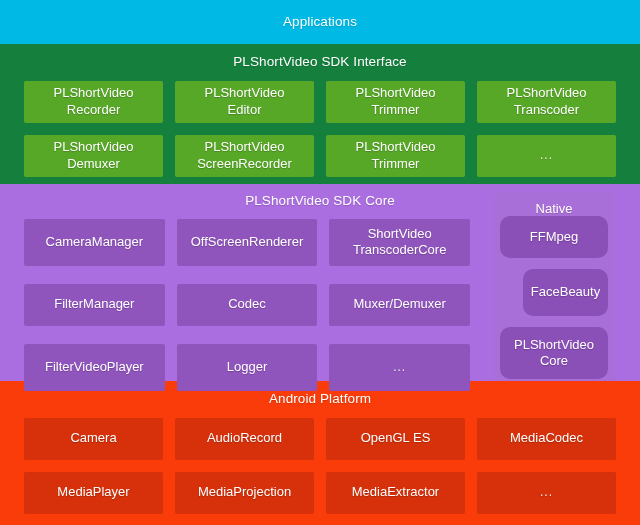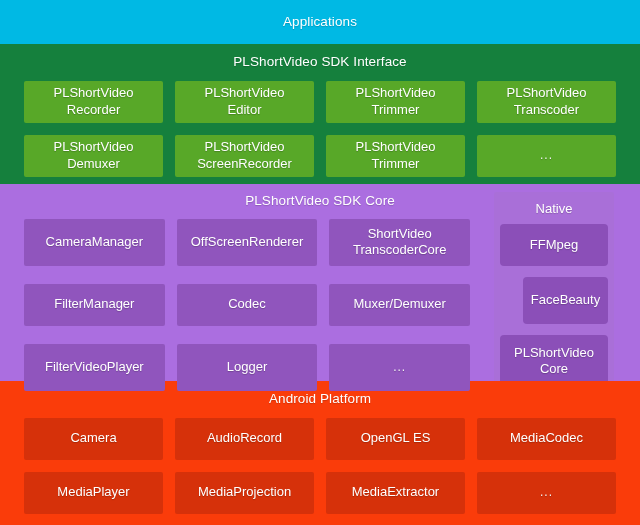--- a/index.html
+++ b/index.html
@@ -113,30 +113,30 @@
     box-sizing: border-box;
     padding: 0 6px;
     display: flex;
     flex-direction: column;
     align-items: stretch;
   }
   #native-title {
     color: #ffffff;
     font-size: 13px;
     text-align: center;
-    padding: 9px 0 8px 0;
+    padding: 9px 0 0 0;
     text-shadow: 0 1px 1px rgba(0,0,0,.18);
   }
   #native-panel .native-cell {
     background: #8b4fb8;
     color: #ffffff;
     font-size: 13px;
     line-height: 1.25;
     text-align: center;
-    border-radius: 4px;
+    border-radius: 10px;
     display: flex;
     align-items: center;
     justify-content: center;
     text-shadow: 0 1px 1px rgba(0,0,0,.22);
     margin-bottom: 11px;
     box-sizing: border-box;
     padding: 2px 3px;
   }
   #native-panel .native-cell.h1 { height: 42px; }
   #native-panel .native-cell.h2 { height: 47px; margin-left: 23px; }

